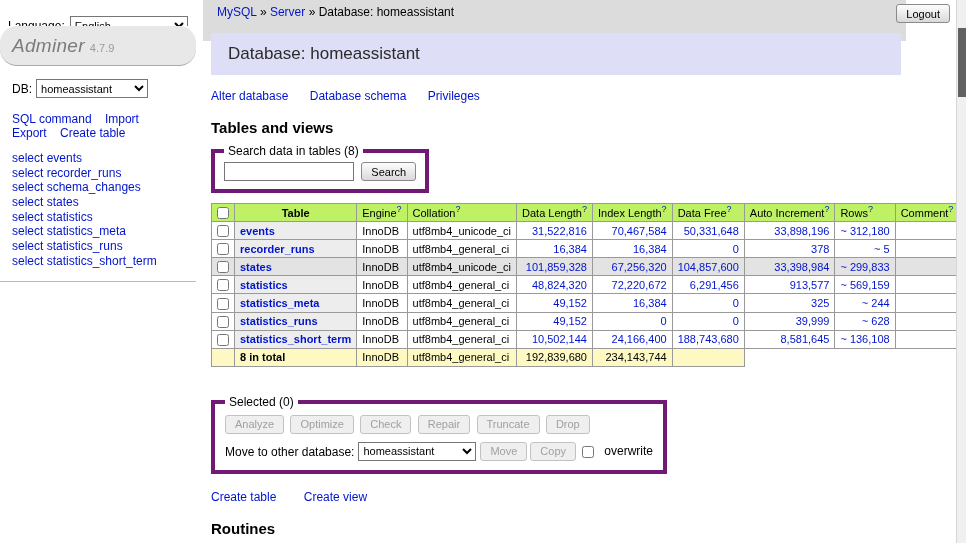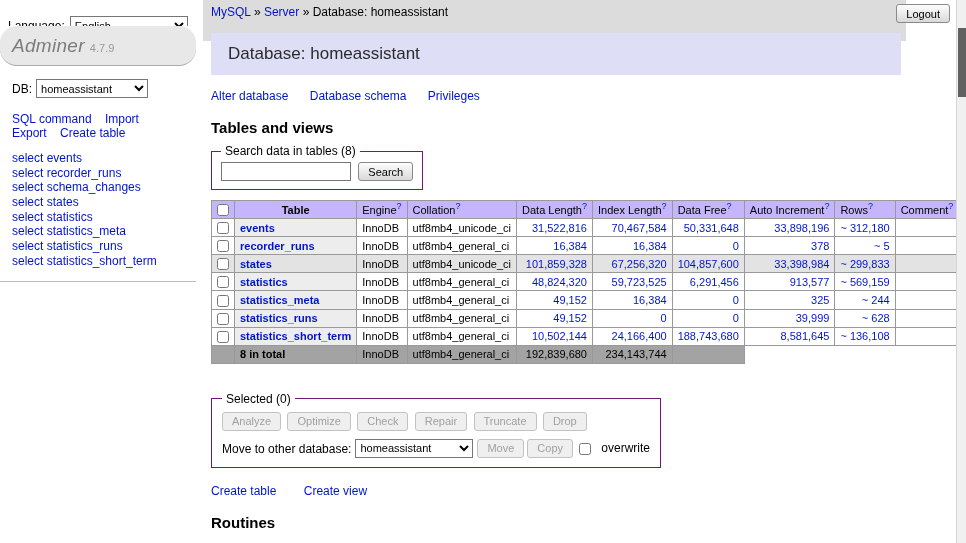--- a/index.html
+++ b/index.html
@@ -19,21 +19,21 @@
     font-family: inherit; font-size: 11px; height: 19px;
     border: 1px solid #767676; background: #fff;
   }
   input[type=checkbox] { width: 12px; height: 12px; margin: 0; vertical-align: middle; }
 
   
   .lang { position: absolute; top: 16px; left: 8px; }
   .lang select { width: 118px; margin-left: 5px; }
   .breadcrumb {
     position: absolute; top: 0; left: 203px; width: 703px; height: 41px;
-    background: #dcdcdc; padding: 5px 8px; white-space: nowrap;
+    background: #dcdcdc; padding: 5px 14px; white-space: nowrap;
   }
   .logout-wrap { position: absolute; top: 4px; right: 16px; }
 
   
   .scrollbar { position: absolute; right: 0; top: 0; width: 10px; height: 543px; background: #f0f0f0; border-left: 1px solid #d6d6d6; }
   .scrollbar .thumb { position: absolute; top: 28px; left: 1px; width: 8px; height: 69px; background: #616161; }
 
   
   .sidebar { position: absolute; left: 0; top: 26px; width: 196px; background: #fff; }
   .brand { background: #e8e8e8; border-bottom: 1px solid #aaa; padding: 9px 12px 8px; border-radius: 17px; }
@@ -46,33 +46,33 @@
   .tlist { padding: 10px 12px 12px; border-bottom: 1px solid #bbb; }
   .tlist a { display: block; line-height: 1.06; padding: 1px 0; }
 
   
   .main { position: absolute; left: 211px; top: 26px; width: 690px; }
   .page-title { margin-top: 7px; background: #dedef6; padding: 11px 17px; font-size: 17px; font-weight: normal; color: #2b2b2b; }
   .linkrow { margin-top: 14px; }
   .linkrow a { margin-right: 18px; }
   h3.sec { font-size: 15px; font-weight: bold; margin: 16px 0 0; }
 
-  fieldset { display: inline-block; border: 1px solid #701a75; padding: 4px 9px 8px; margin-top: 8px; }
+  fieldset { display: inline-block; border: 4px solid #701a75; padding: 4px 9px 8px; margin-top: 8px; }
   legend { padding: 0 4px; font-size: 12px; }
   .searchrow input[type=text] { width: 130px; }
   .searchrow button { margin-left: 4px; }
 
   table { border-collapse: collapse; margin-top: 10px; }
   td, th { border: 1px solid #999; padding: 2px 5px; font-size: 11px; height: 18px; white-space: nowrap; }
-  thead td, thead th { background: #c4b5fd; }
+  thead td, thead th { background: #bef264; }
   thead th { text-align: center; }
   thead td { text-align: left; font-weight: normal; }
   tbody th { background: #ededed; text-align: left; }
   tr.hl td, tr.hl th { background: #e3e3e3; }
-  tr.total td, tr.total th { background: #a3a3a3; }
+  tr.total td, tr.total th { background: #fef9c3; }
   .chk { width: 21px; text-align: center; }
   .num { text-align: right; }
   td.num a { color: #0014cc; }
   a.tname { font-weight: bold; }
   sup.q { font-size: 9px; color: #0014cc; line-height: 0; }
   td.comment { min-width: 56px; }
 
   .selbox { margin-top: 14px; padding: 6px 10px 9px; }
   .btnrow button { margin-right: 3px; }
   .moverow { margin-top: 8px; }
@@ -200,21 +200,21 @@
         <td class="num"><a href="#">33,398,984</a></td>
         <td class="num"><a href="#">~ 299,833</a></td>
         <td class="comment"></td>
       </tr>
       <tr>
         <td class="chk"><input type="checkbox" style=""></td>
         <th><a class="tname" href="#">statistics</a></th>
         <td>InnoDB</td>
         <td>utf8mb4_general_ci</td>
         <td class="num"><a href="#">48,824,320</a></td>
-        <td class="num"><a href="#">59,723,525</a></td>
+        <td class="num"><a href="#">72,220,672</a></td>
         <td class="num"><a href="#">6,291,456</a></td>
         <td class="num"><a href="#">913,577</a></td>
         <td class="num"><a href="#">~ 569,159</a></td>
         <td class="comment"></td>
       </tr>
       <tr>
         <td class="chk"><input type="checkbox" style=""></td>
         <th><a class="tname" href="#">statistics_meta</a></th>
         <td>InnoDB</td>
         <td>utf8mb4_general_ci</td>

